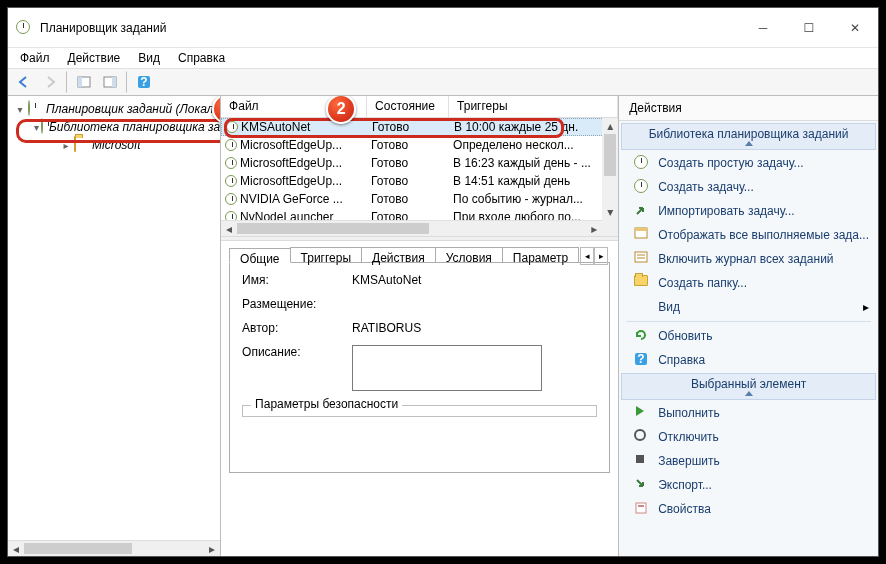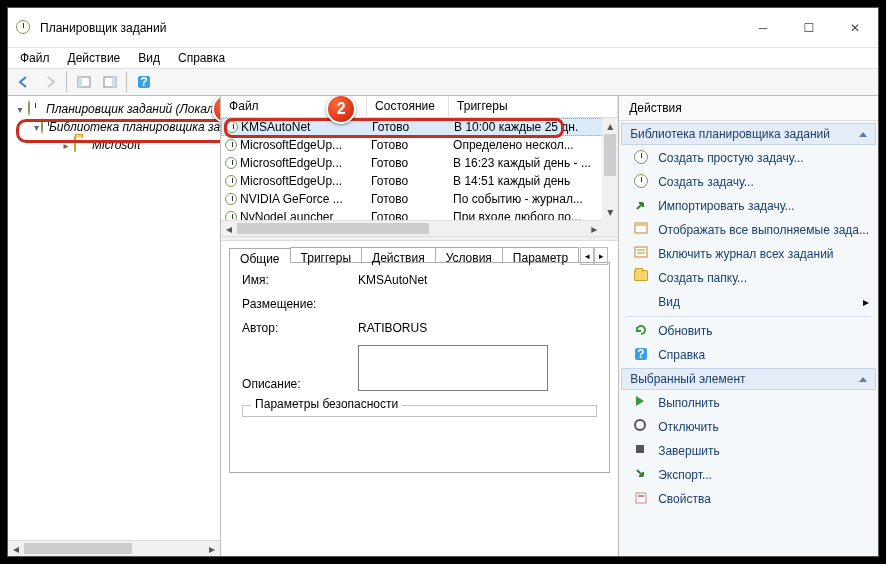--- a/index.html
+++ b/index.html
@@ -65,32 +65,32 @@
 
 .midsplit { height: 5px; background: #f0f0f0; border-top: 1px solid #dcdcdc; border-bottom: 1px solid #dcdcdc; }
 
 .details { flex: 1; padding: 6px 8px 0 8px; overflow: hidden; position: relative; }
 .tabstrip { display: flex; border-bottom: 1px solid #acacac; height: 16px; position: relative; }
 .tab { padding: 3px 10px 0 10px; border: 1px solid #acacac; border-bottom: none; background: #fff; margin-right: -1px; position: relative; top: 0; }
 .tab.active { background: #fff; top: 1px; border-bottom: 1px solid #fff; }
 .tabstrip .tabnav { margin-left: auto; padding: 0 2px; display: flex; gap: 0; }
 .tabstrip .tabnav span { border: 1px solid #bbb; width: 14px; height: 18px; display: flex; align-items: center; justify-content: center; font-size: 9px; }
 .tabbody { border: 1px solid #acacac; border-top: none; height: 210px; padding: 10px 12px; overflow: hidden; }
-.fld { display: flex; margin-bottom: 10px; align-items: flex-end; gap: 6px; }
+.fld { display: flex; margin-bottom: 10px; align-items: flex-start; }
 .fld .lab { width: 110px; }
 .fld .val { flex: 1; }
 .fld .txtbox { width: 190px; height: 46px; border: 1px solid #7a7a7a; background: #fff; }
 .secgroup { border: 1px solid #c0c0c0; margin-top: 14px; padding: 2px 8px; position: relative; }
 .secgroup .glabel { position: absolute; top: -9px; left: 8px; background: #fff; padding: 0 4px; }
 
 
 .actions { width: 270px; background: #fff; display: flex; flex-direction: column; }
 .actions .ahead { background: #fafafa; padding: 5px 10px; border-bottom: 1px solid #dcdcdc; font-size: 12px; }
 .actions .abody { flex: 1; overflow: auto; background: #f5f8fb; padding: 1px; }
-.actions .agroup { background: #e4ecf7; border: 1px solid #c5d3e6; padding: 3px 8px; color: #1a3e6e; display: flex; justify-content: space-between; align-items: center; margin: 1px; }
+.actions .agroup { background: #e4ecf7; border: 1px solid #c5d3e6; padding: 3px 8px; color: #1a3e6e; display: flex; justify-content: space-between; align-items: center; margin: 1px; flex-direction: column; }
 .actions .aitem { display: flex; align-items: center; gap: 8px; padding: 4px 8px 4px 14px; background: #f5f8fb; }
 .actions .aitem .aicon { width: 16px; height: 16px; flex-shrink: 0; }
 .actions .aitem .alabel { flex: 1; color: #1a3e6e; white-space: nowrap; overflow: hidden; text-overflow: ellipsis; }
 .actions .adiv { height: 1px; background: #d5dfeb; margin: 2px 6px; }
 
 
 .badge { position: absolute; width: 30px; height: 30px; background: radial-gradient(circle at 35% 30%, #ff6a3c, #c61a0b); border: 2px solid #fff; border-radius: 50%; color: #fff; font-weight: bold; font-size: 16px; display: flex; align-items: center; justify-content: center; box-shadow: 0 1px 3px rgba(0,0,0,.5); z-index: 50; }
 .highlight-row { position: absolute; border: 3px solid #cc2b1d; border-radius: 8px; pointer-events: none; z-index: 40; }
 
 

